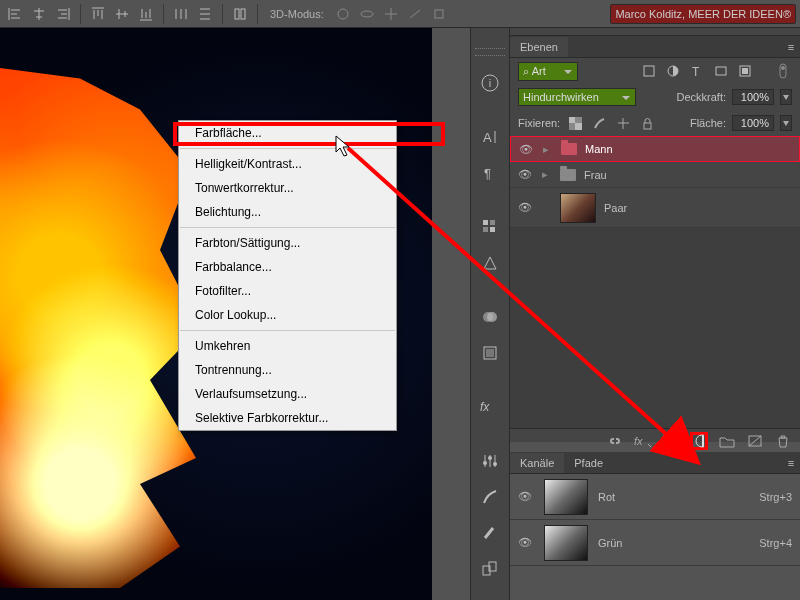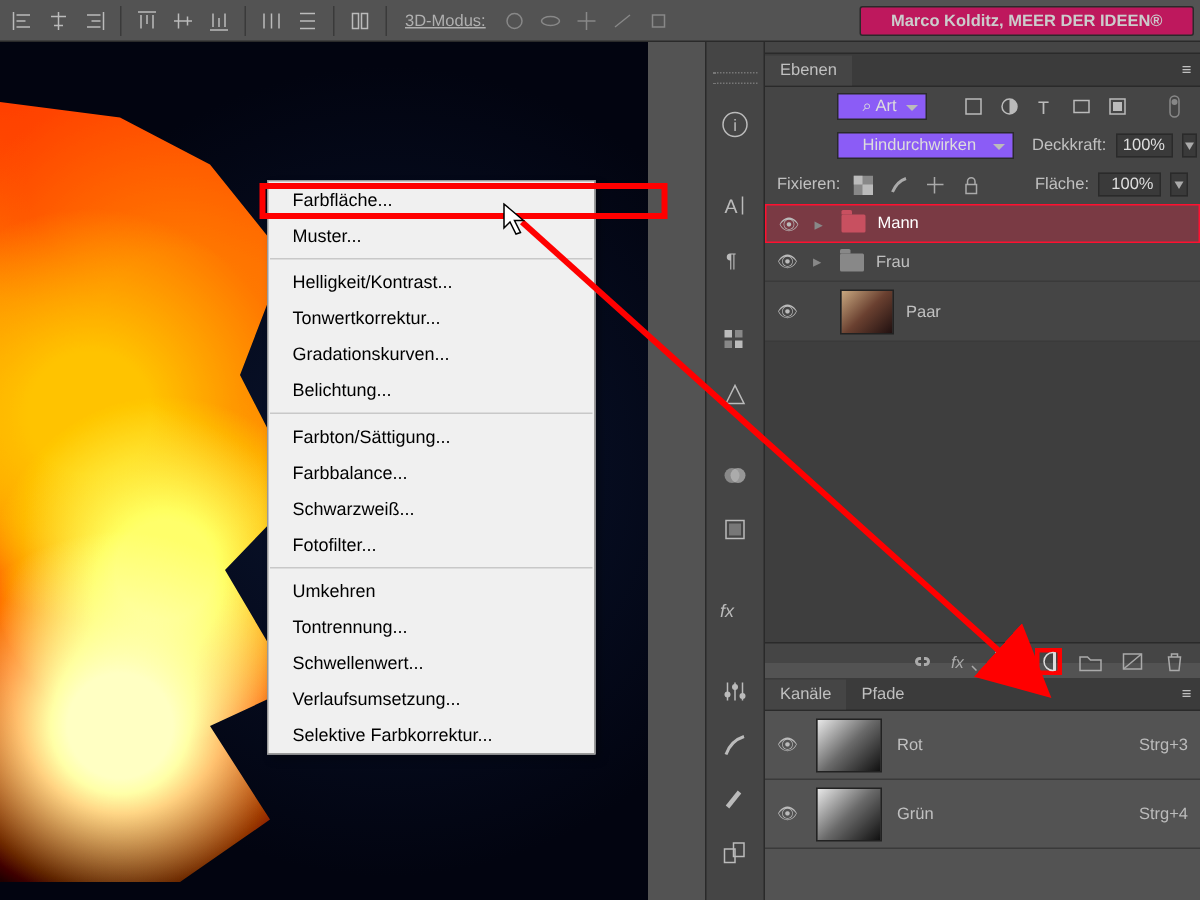--- a/index.html
+++ b/index.html
@@ -2,23 +2,23 @@
 <html><head>
 <meta charset="utf-8">
 <style>
   * { margin: 0; padding: 0; box-sizing: border-box; font-family: "Segoe UI", Tahoma, sans-serif; }
   body { background: #535353; width: 800px; height: 600px; overflow: hidden; position: relative; }
 
   
   .optbar { position: absolute; top: 0; left: 0; right: 0; height: 28px; background: #535353; border-bottom: 1px solid #2a2a2a; display: flex; align-items: center; padding: 0 4px; gap: 2px; color: #ccc; font-size: 11px; }
   .optbar .ico { width: 22px; height: 22px; display: flex; align-items: center; justify-content: center; border: 1px solid transparent; border-radius: 2px; }
   .optbar .sep { width: 1px; height: 20px; background: #3a3a3a; margin: 0 4px; }
-  .optbar .label3d { margin: 0 6px; color: #b0b0b0; text-decoration: underline; }
+  .optbar .label3d { margin: 0 6px; color: #b0b0b0; }
   .optbar .spacer { flex: 1; }
-  .optbar .userbox { background: #be185d; border: 1px solid #2a2a2a; padding: 3px 20px; border-radius: 2px; font-weight: bold; }
+  .optbar .userbox { background: #7f1d1d; border: 1px solid #2a2a2a; padding: 3px 4px; border-radius: 2px; }
 
   
   .canvas { position: absolute; top: 28px; left: 0; width: 470px; height: 572px; background: #535353; }
   .imgwrap { width: 432px; height: 100%; background: radial-gradient(circle at 60% 50%, #0a1530 0%, #020410 70%); overflow: hidden; position: relative; }
   .fire { position: absolute; left: 0; top: 40px; width: 200px; height: 520px;
     background:
       radial-gradient(circle at 40% 80%, #fff2b0 0 8%, transparent 30%),
       radial-gradient(circle at 55% 60%, #ffe070 0 10%, transparent 35%),
       radial-gradient(circle at 30% 40%, #ffb020 0 12%, transparent 40%),
       radial-gradient(circle at 60% 30%, #ff7a00 0 15%, transparent 45%),
@@ -43,21 +43,21 @@
 
   
   .panel { position: absolute; top: 28px; left: 510px; width: 290px; height: 414px; background: #454545; color: #c0c0c0; font-size: 11px; }
   .tabrow { display: flex; align-items: center; height: 22px; background: #3b3b3b; border-bottom: 1px solid #2a2a2a; }
   .tabrow .tab { padding: 4px 10px; }
   .tabrow .tab.active { background: #454545; }
   .tabrow .grow { flex: 1; }
   .tabrow .menu { width: 18px; text-align: center; }
 
   .row { display: flex; align-items: center; height: 26px; padding: 0 8px; gap: 6px; }
-  .dropdown { background: #8b5cf6; border: 1px solid #2a2a2a; padding: 2px 18px 2px 16px; position: relative; min-width: 60px; color: #ddd; margin-left: 40px; }
+  .dropdown { background: #4d7c0f; border: 1px solid #2a2a2a; padding: 2px 18px 2px 4px; position: relative; min-width: 60px; color: #ddd; }
   .dropdown::after { content: ""; position: absolute; right: 5px; top: 7px; border: 4px solid transparent; border-top-color: #bbb; }
   .iconbtn { width: 18px; height: 18px; display: flex; align-items: center; justify-content: center; color: #bbb; }
   .pct { background: #3a3a3a; border: 1px solid #2a2a2a; width: 42px; text-align: right; padding: 1px 4px; color: #ddd; }
   .pctarrow { width: 12px; height: 16px; background: #3a3a3a; border: 1px solid #2a2a2a; display:flex; align-items:center; justify-content:center; }
 
   .layerlist { }
   .layer { display: flex; align-items: center; height: 26px; padding: 0 8px; gap: 8px; border-bottom: 1px solid #3a3a3a; }
   .layer.sel { background: #7a3a44; color: #fff; border: 1px solid #ff1030; }
   .eye { width: 16px; color: #bbb; }
   .disc { width: 10px; color: #888; }
@@ -171,35 +171,32 @@
 </div>
 
 <div class="canvas">
   <div class="imgwrap">
     <div class="fire"></div>
   </div>
 </div>
 
 <div class="ctx">
   <div class="item">Farbfläche...</div>
-  <div class="item">Muster...</div>
   <hr>
   <div class="item">Helligkeit/Kontrast...</div>
   <div class="item">Tonwertkorrektur...</div>
-  <div class="item">Gradationskurven...</div>
   <div class="item">Belichtung...</div>
   <hr>
   <div class="item">Farbton/Sättigung...</div>
   <div class="item">Farbbalance...</div>
-  <div class="item">Schwarzweiß...</div>
   <div class="item">Fotofilter...</div>
+  <div class="item">Color Lookup...</div>
   <hr>
   <div class="item">Umkehren</div>
   <div class="item">Tontrennung...</div>
-  <div class="item">Schwellenwert...</div>
   <div class="item">Verlaufsumsetzung...</div>
   <div class="item">Selektive Farbkorrektur...</div>
 </div>
 <div class="redbox1"></div>
 <svg class="cursor" width="20" height="24">
   <path d="M1 1 L1 17 L5 13 L9 21 L12 20 L8 12 L14 12 Z" fill="#fff" stroke="#000"></path>
 </svg>
 
 <div class="dockcol">
   <div class="grip"></div>

